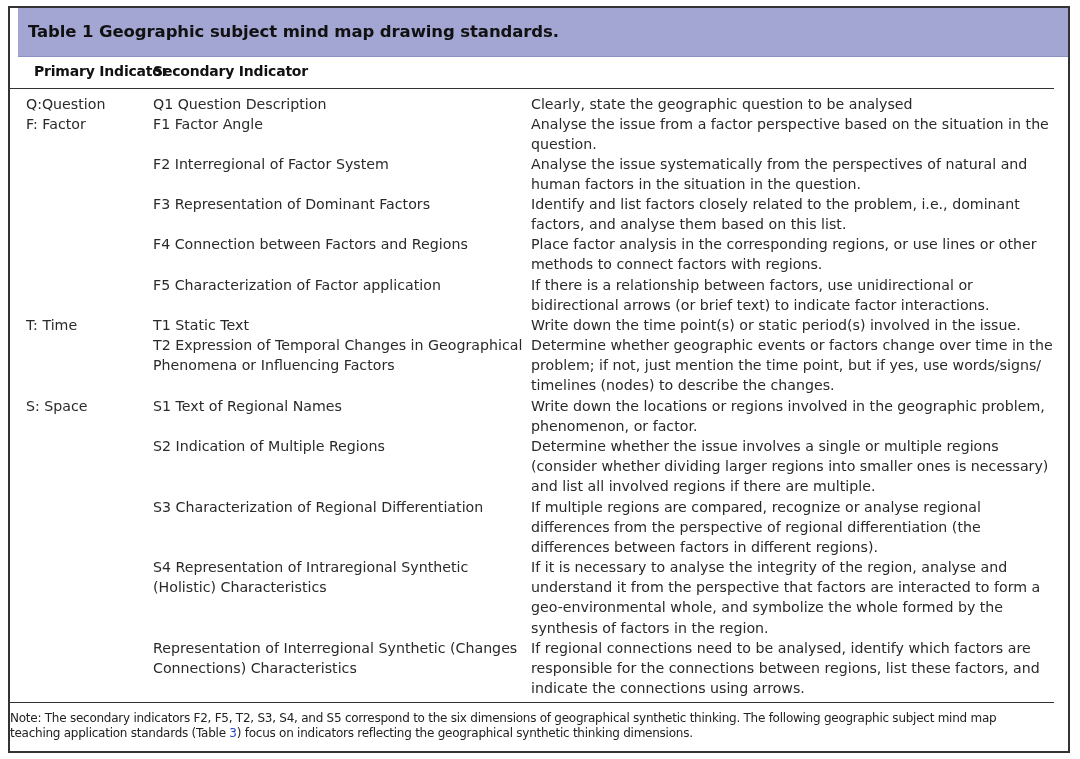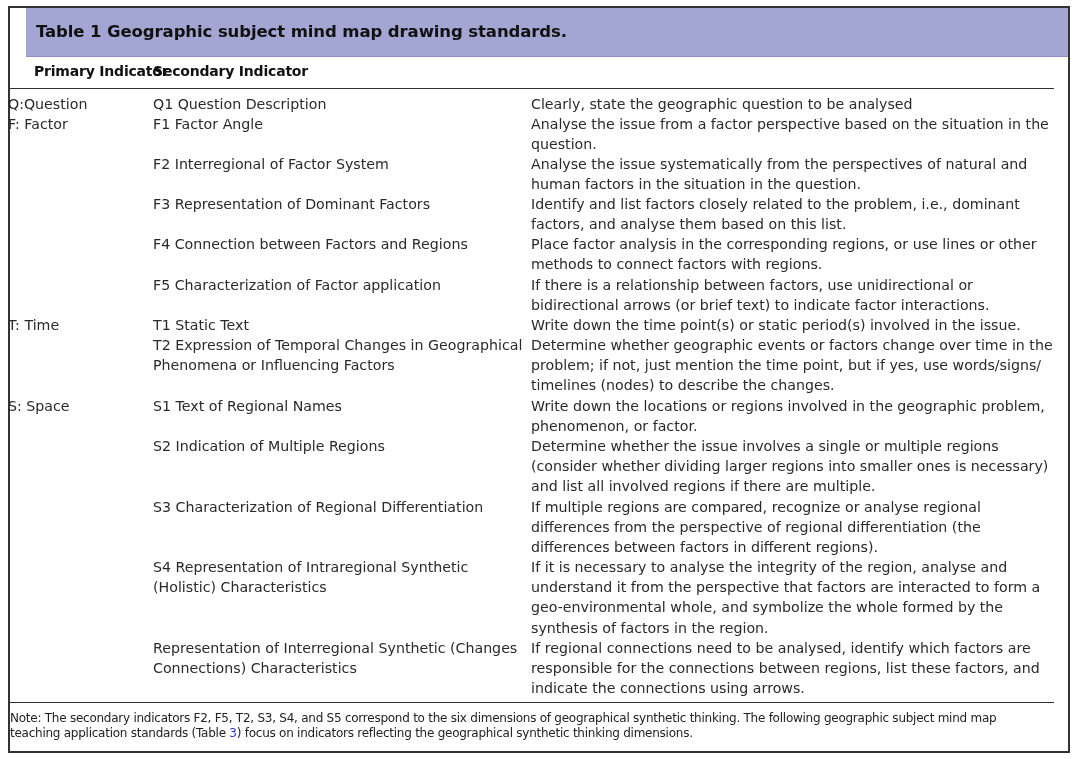--- a/index.html
+++ b/index.html
@@ -1,33 +1,33 @@
 <!DOCTYPE html>
 <html><head>
 <meta charset="utf-8">
 <style>
   html, body { margin: 0; padding: 0; background: #ffffff; }
   body { width: 1080px; height: 759px; position: relative; overflow: hidden;
          font-family: "DejaVu Sans", sans-serif; color: #222; }
   .frame { position: absolute; left: 8px; top: 6px; width: 1062px; height: 747px;
            border: 2px solid #333; border-right-width: 2px; box-sizing: border-box; background:#fff; }
-  .caption-bar { position: absolute; left: 16px; top: 0; right: 0; height: 48px; background: #a3a5d3;
+  .caption-bar { position: absolute; left: 8px; top: 0; right: 0; height: 48px; background: #a3a5d3;
                  border-bottom: 1px solid #8d90c4; }
   .caption { position: absolute; left: 10px; top: 14px; font-size: 16.5px; font-weight: bold; color: #111;
              letter-spacing: -0.1px; }
   .thead { position: absolute; left: 8px; top: 61px; width: 1046px; height: 27px;
            border-bottom: 1.5px solid #333; }
   .th { position: absolute; top: 2px; font-size: 14px; font-weight: bold; color: #111; letter-spacing: -0.2px; }
   .col1 { left: 14px; margin-left: 12px; }
   .col2 { left: 145px; text-align: center; }
   .col3 { left: 523px; }
   .tbody { position: absolute; left: 8px; top: 89px; width: 1046px; }
   .row { position: absolute; left: 0; width: 1046px; font-size: 14.2px; line-height: 20.2px; color: #2a2a2a; }
   .cell { position: absolute; top: 0; }
-  .c1 { left: 0; width: 140px; }
+  .c1 { left: 18px; width: 140px; }
   .c2 { left: 145px; width: 375px; }
   .c3 { left: 523px; width: 525px; }
   .bottom-rule { position: absolute; left: 8px; top: 702px; width: 1046px; border-top: 1.5px solid #333; }
   .note { position: absolute; left: 10px; top: 711px; width: 1040px; font-size: 12px; line-height: 15px;
           color: #222; letter-spacing: -0.25px; }
   .note a { color: #2a3fc9; text-decoration: none; }
 </style>
 </head>
 <body>
 

